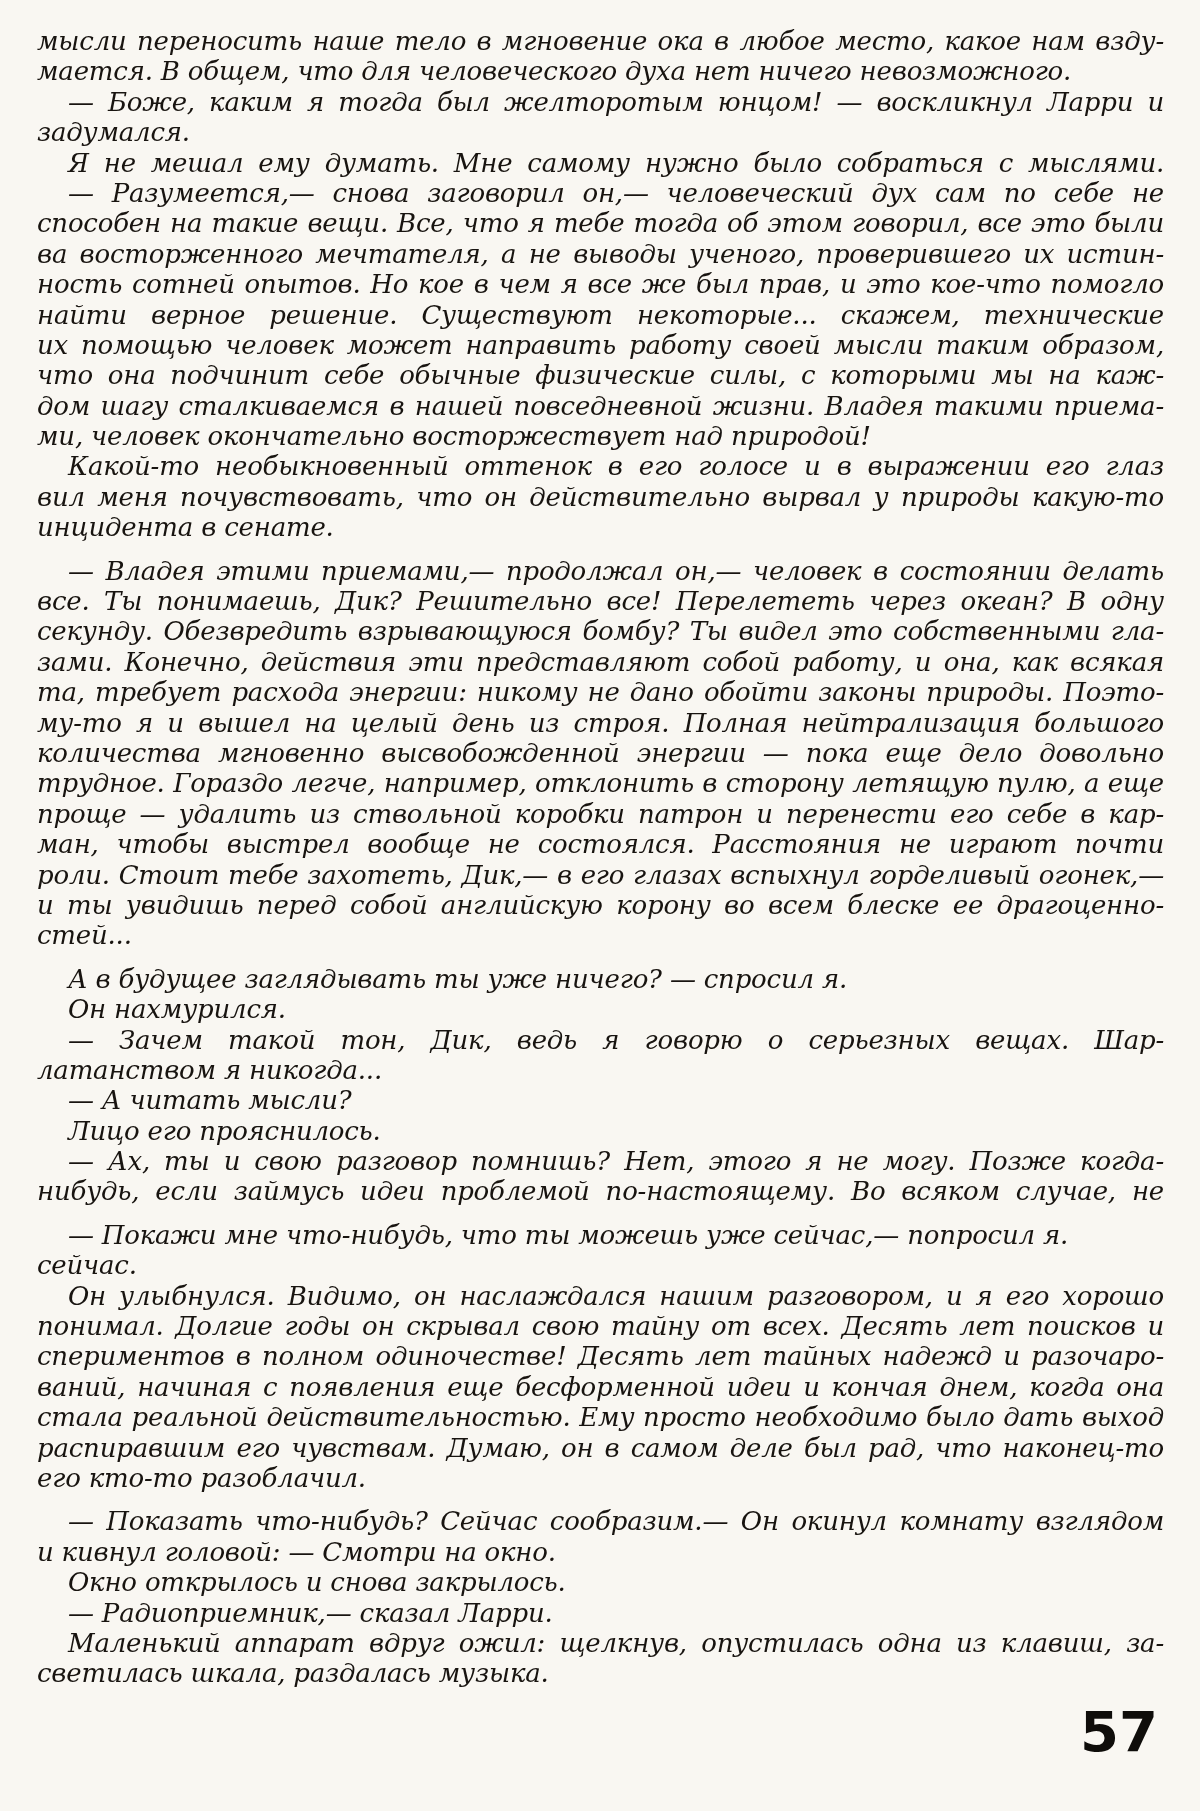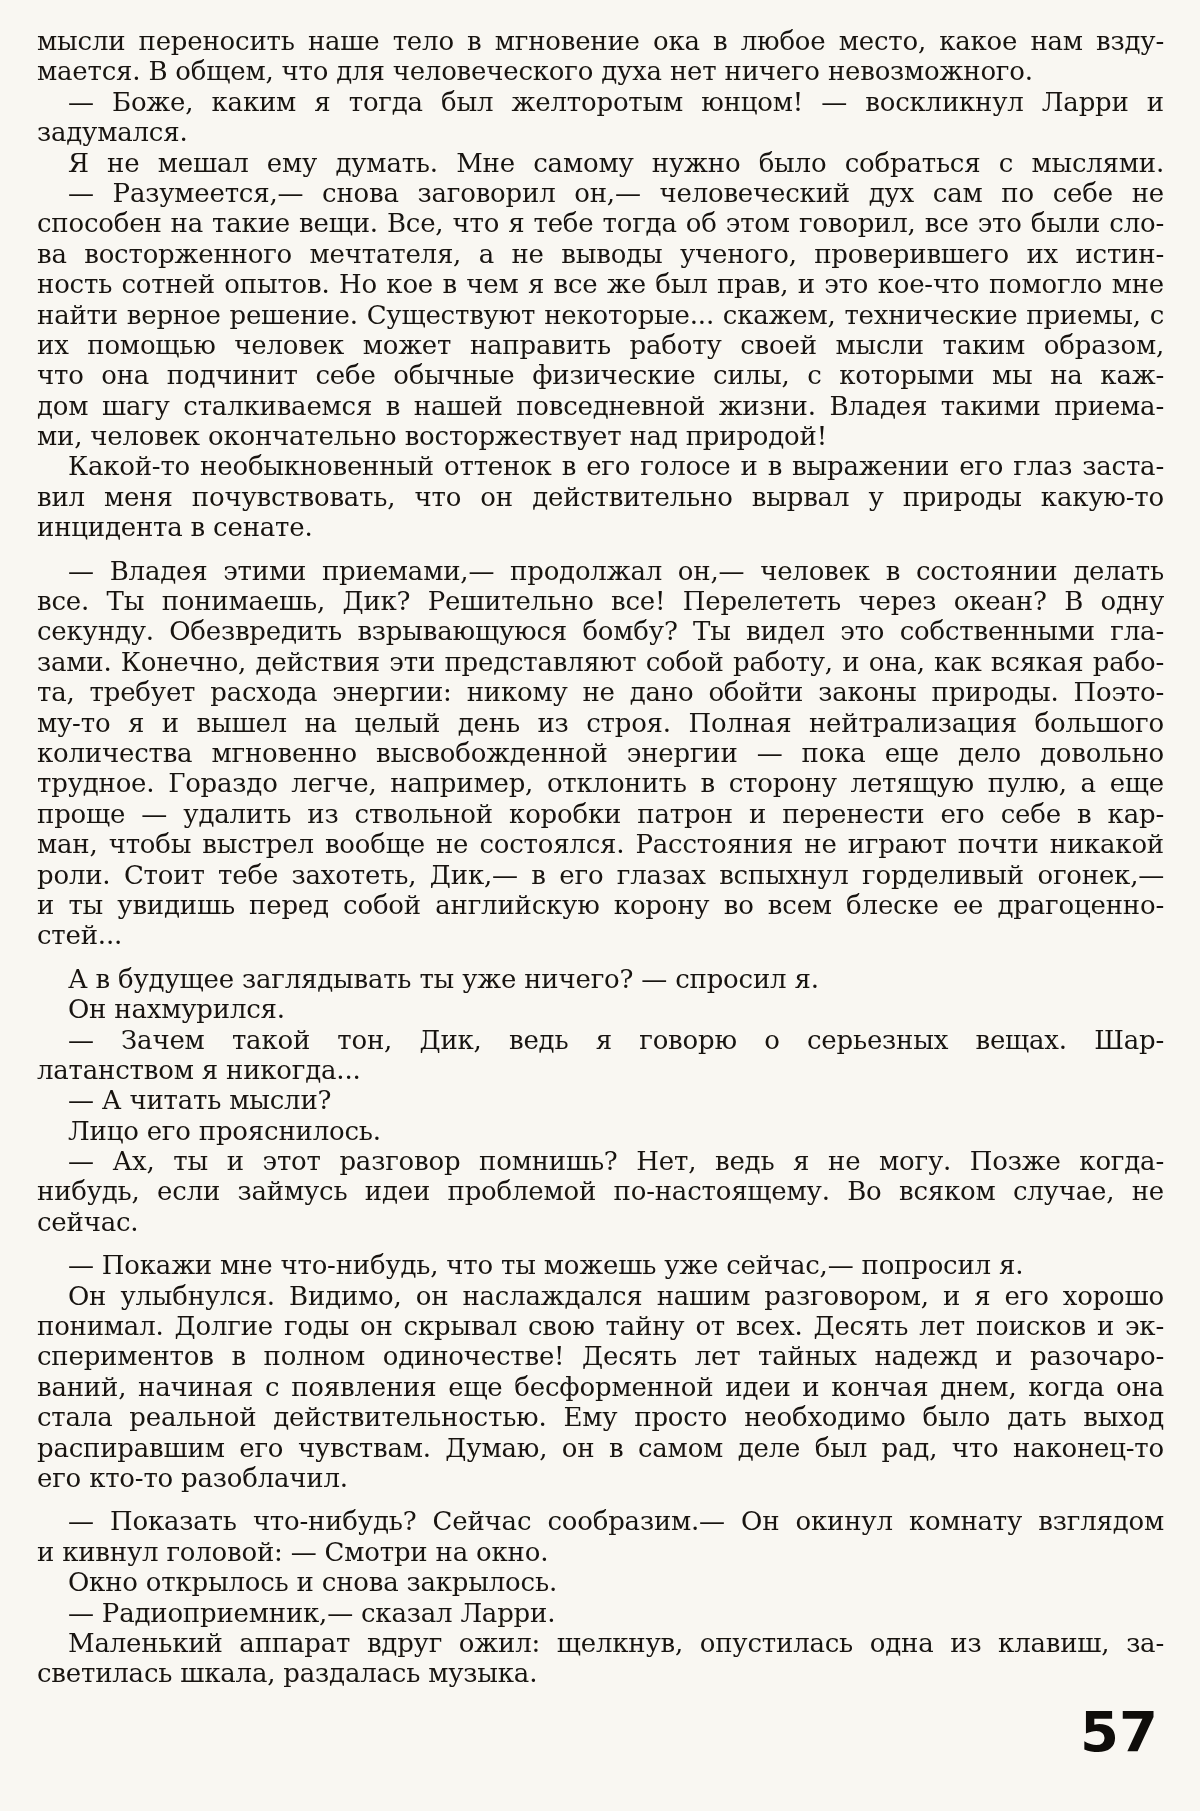--- a/index.html
+++ b/index.html
@@ -25,20 +25,21 @@
   }
   .line {
     font-size: 26px;
     line-height: 30.4px;
     height: 30.4px;
     overflow: hidden;
     letter-spacing: -0.2px;
     text-align: justify;
     text-align-last: justify;
     white-space: normal;
+    font-style: italic;
   }
   .line.left {
     text-align: right;
     text-align-last: left;
   }
   .line.indent {
     text-indent: 31px;
   }
   .line.gap {
     margin-top: 13px;
@@ -88,24 +89,24 @@
       <div class="line">ман, чтобы выстрел вообще не состоялся. Расстояния не играют почти никакой</div>
       <div class="line">роли. Стоит тебе захотеть, Дик,— в его глазах вспыхнул горделивый огонек,—</div>
       <div class="line">и ты увидишь перед собой английскую корону во всем блеске ее драгоценно-</div>
       <div class="line left">стей...</div>
       <div class="line indent left gap">А в будущее заглядывать ты уже ничего? — спросил я.</div>
       <div class="line indent left">Он нахмурился.</div>
       <div class="line indent">— Зачем такой тон, Дик, ведь я говорю о серьезных вещах. Шар-</div>
       <div class="line left">латанством я никогда...</div>
       <div class="line indent left">— А читать мысли?</div>
       <div class="line indent left">Лицо его прояснилось.</div>
-      <div class="line indent">— Ах, ты и этот разговор помнишь? Нет, ведь я не могу. Позже когда-</div>
+      <div class="line indent">— Ах, ты и свою разговор помнишь? Нет, этого я не могу. Позже когда-</div>
       <div class="line">нибудь, если займусь идеи проблемой по-настоящему. Во всяком случае, не</div>
+      <div class="line indent left gap">— Покажи мне что-нибудь, что ты можешь уже сейчас,— попросил я.</div>
       <div class="line left">сейчас.</div>
-      <div class="line indent left gap">— Покажи мне что-нибудь, что ты можешь уже сейчас,— попросил я.</div>
       <div class="line indent">Он улыбнулся. Видимо, он наслаждался нашим разговором, и я его хорошо</div>
       <div class="line">понимал. Долгие годы он скрывал свою тайну от всех. Десять лет поисков и эк-</div>
       <div class="line">спериментов в полном одиночестве! Десять лет тайных надежд и разочаро-</div>
       <div class="line">ваний, начиная с появления еще бесформенной идеи и кончая днем, когда она</div>
       <div class="line">стала реальной действительностью. Ему просто необходимо было дать выход</div>
       <div class="line">распиравшим его чувствам. Думаю, он в самом деле был рад, что наконец-то</div>
       <div class="line left">его кто-то разоблачил.</div>
       <div class="line indent gap">— Показать что-нибудь? Сейчас сообразим.— Он окинул комнату взглядом</div>
       <div class="line left">и кивнул головой: — Смотри на окно.</div>
       <div class="line indent left">Окно открылось и снова закрылось.</div>

